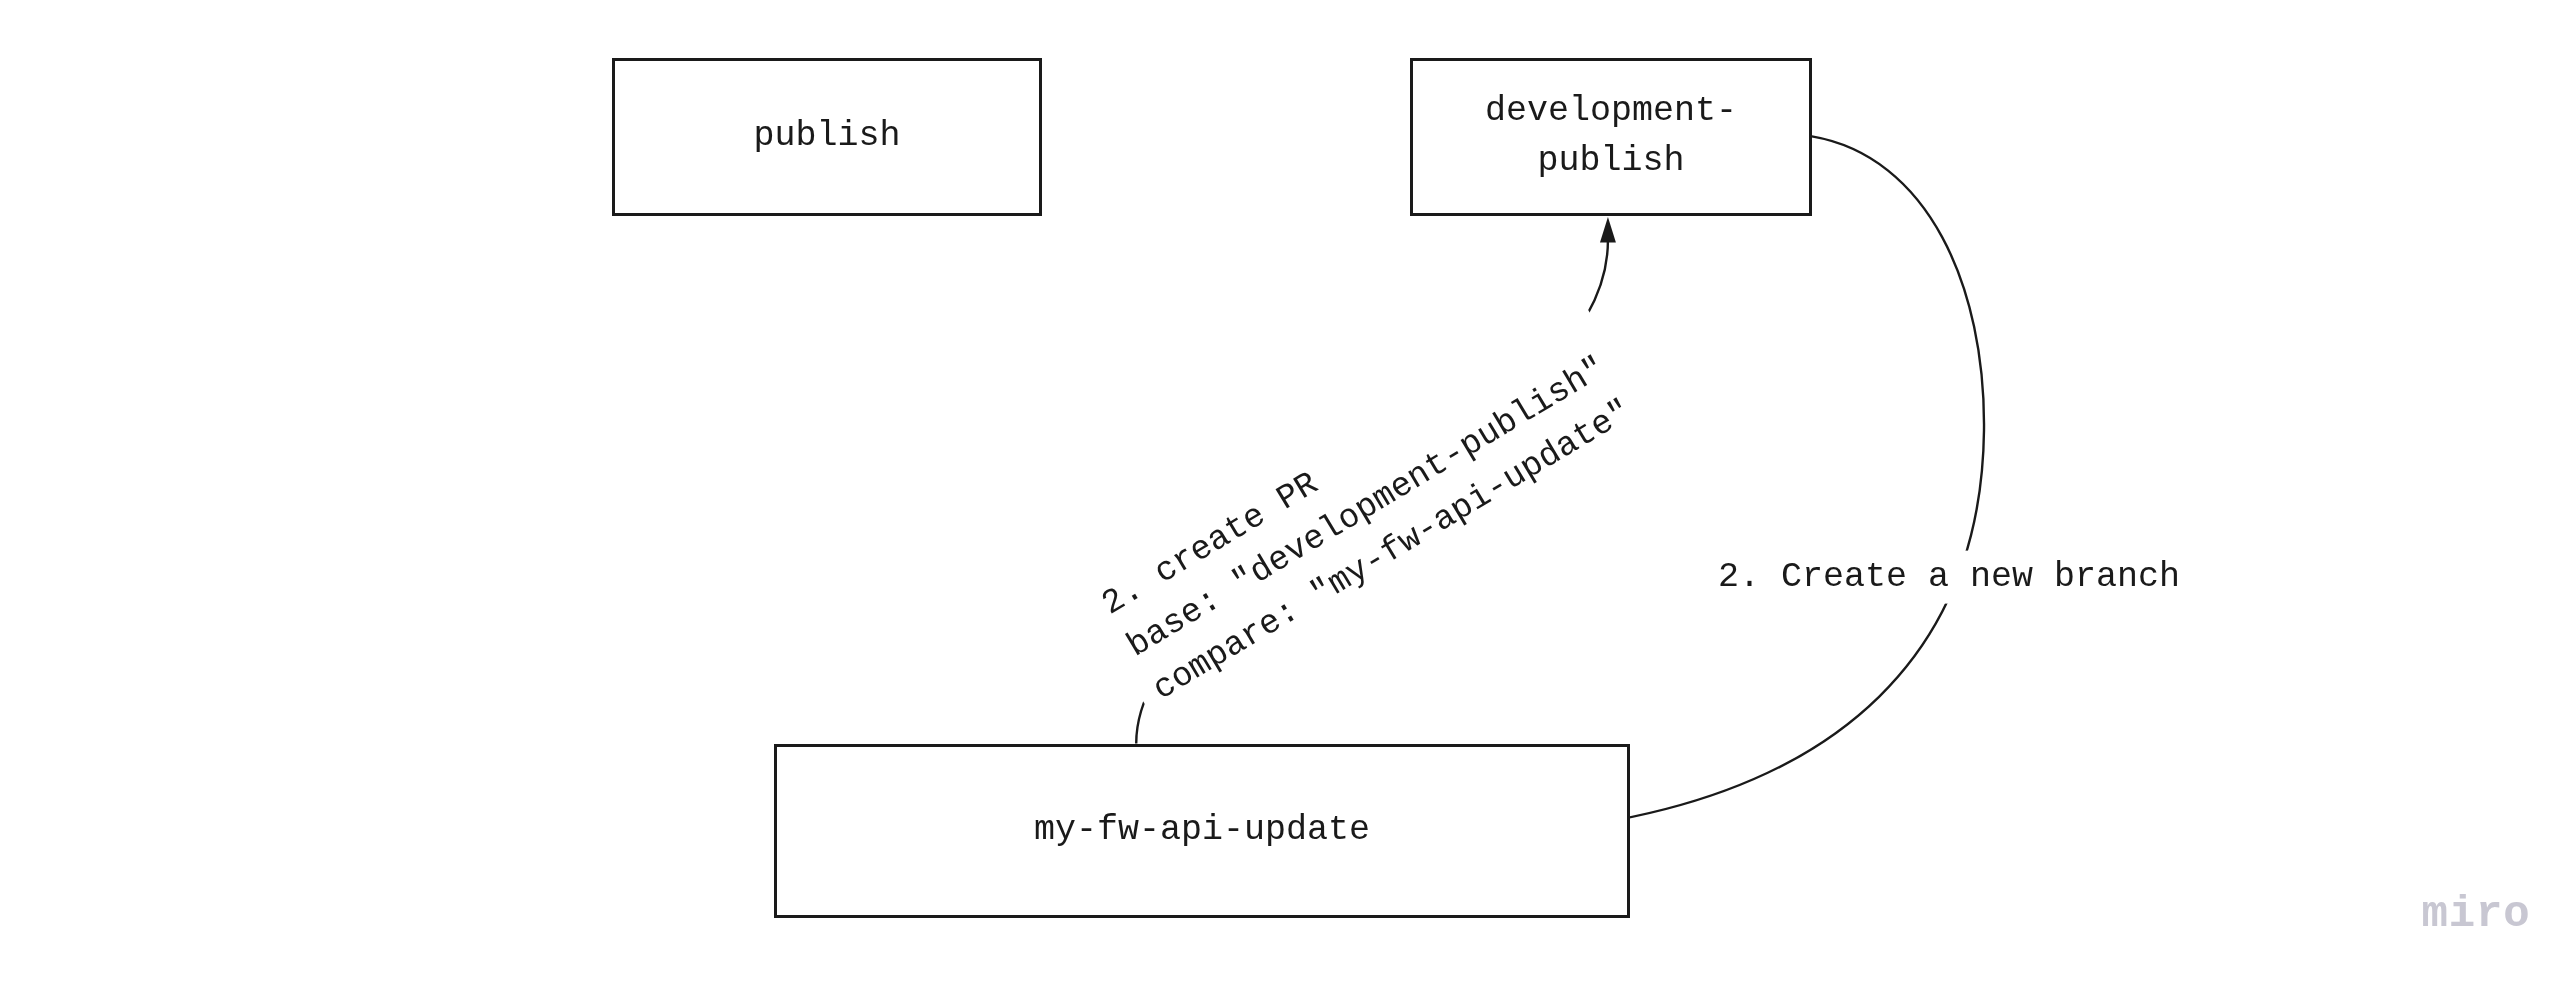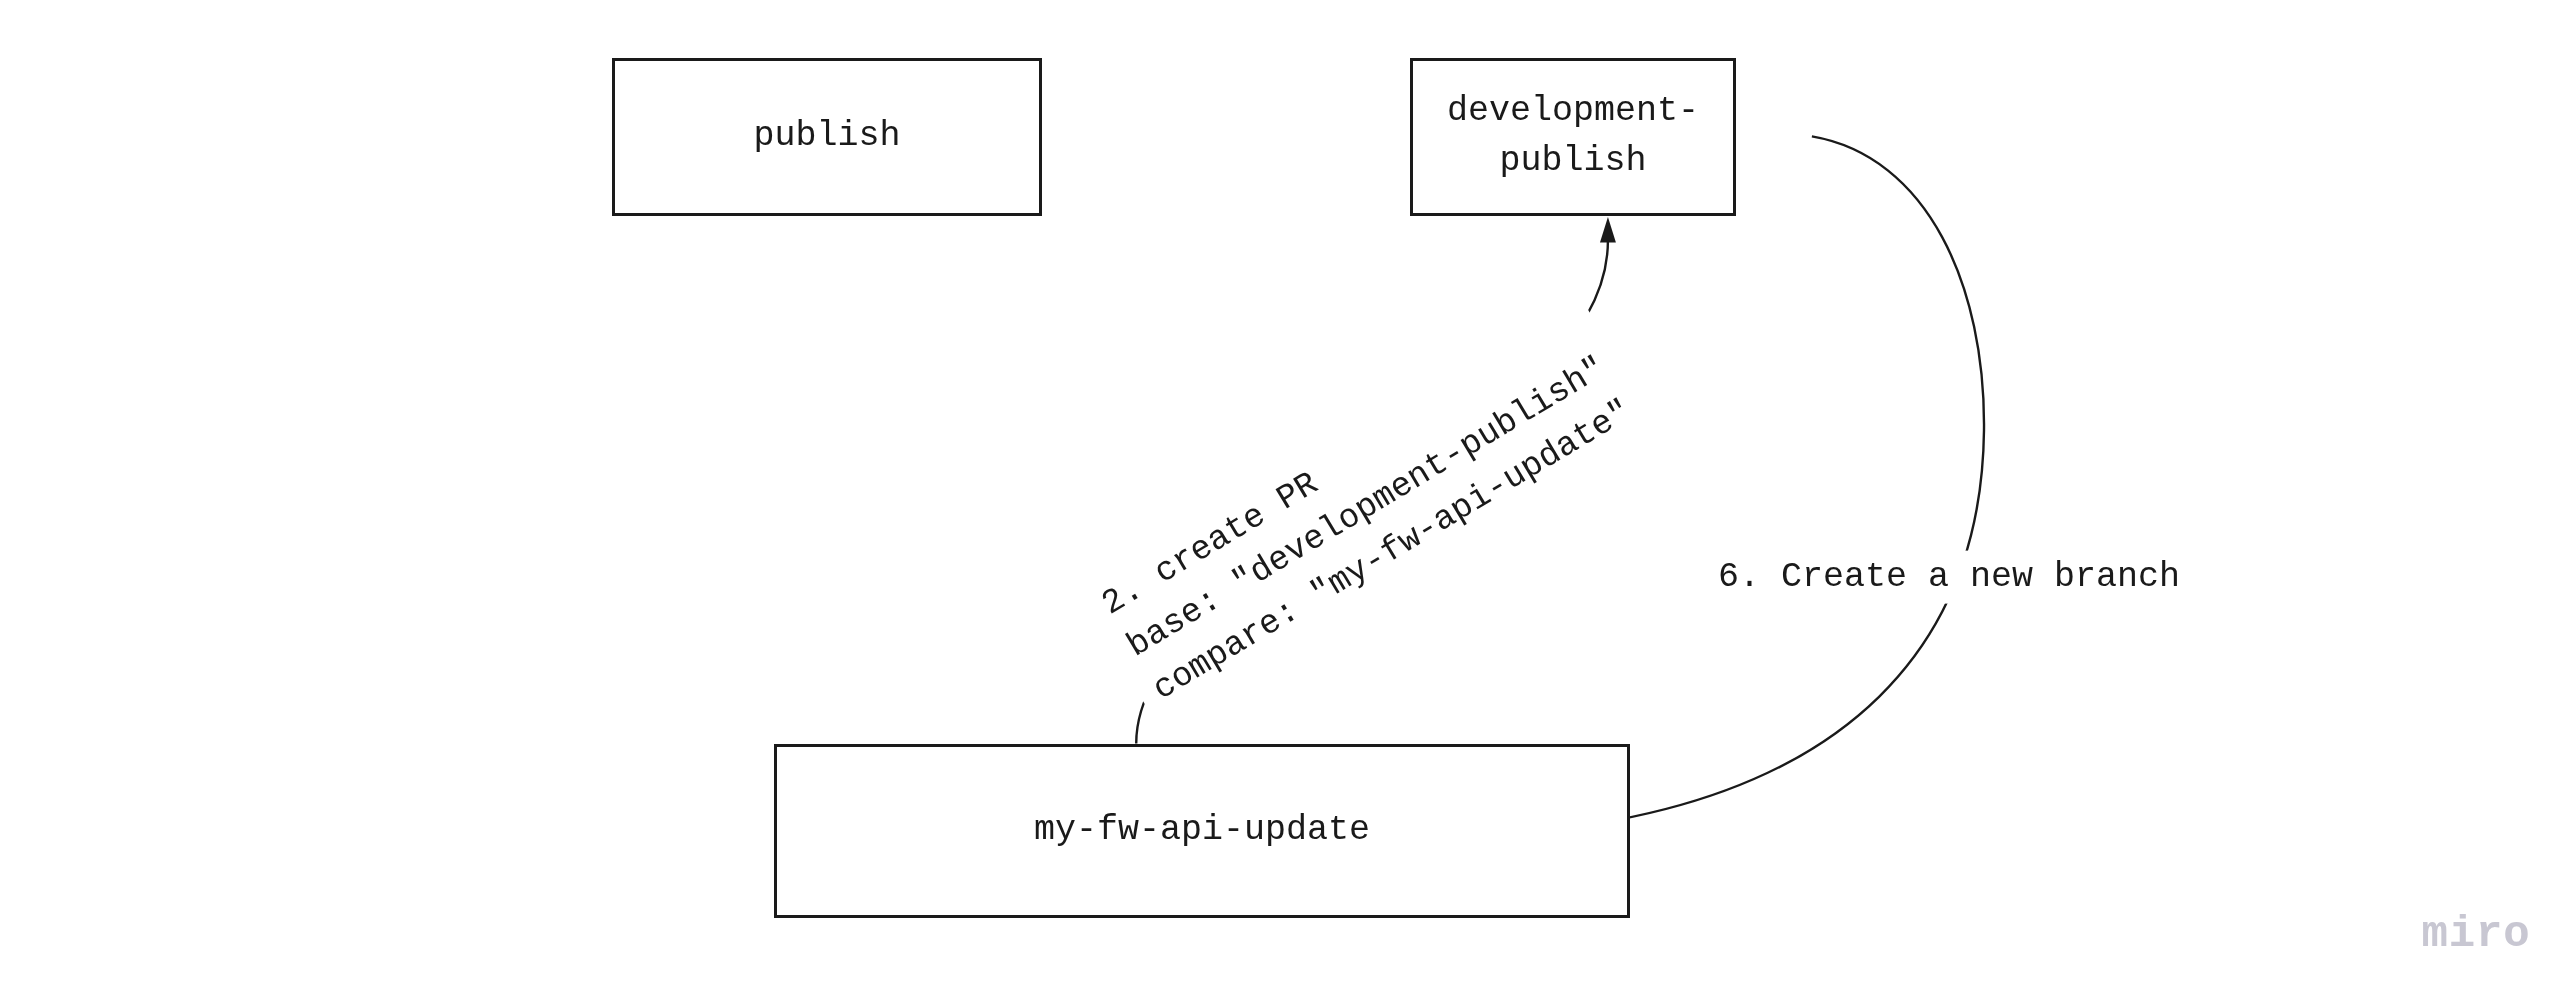--- a/index.html
+++ b/index.html
@@ -83,32 +83,32 @@
     <polygon class="arrowhead" points="1884,1045 1912,1033 1912,1057"></polygon>
 
     <path class="edge-path" d="M 1426 933 C 1426 700, 2018 560, 2018 302"></path>
     <polygon class="arrowhead" points="2018,272 2008,304 2028,304"></polygon>
   </svg>
 
   <div class="node" style="left:612px; top:58px; width:430px; height:158px;">
     <div>publish</div>
   </div>
 
-  <div class="node" style="left:1410px; top:58px; width:326px; height:158px;">
+  <div class="node" style="left:1410px; top:58px; width:402px; height:158px;">
     <div>development-publish</div>
   </div>
 
   <div class="node" style="left:774px; top:744px; width:856px; height:174px;">
     <div>my-fw-api-update</div>
   </div>
 
-  <div class="edge-label edge-label--straight" style="left:1949px; top:577px;">6. Create a new branch</div>
+  <div class="edge-label edge-label--straight" style="left:1949px; top:577px;">2. Create a new branch</div>
 
   <div class="edge-label edge-label--rotated" style="left:1367px; top:508px;">
     <div>2. create PR</div>
     <div>base: "development-publish"</div>
     <div>compare: "my-fw-api-update"</div>
   </div>
 
-  <div class="watermark" style="left:2476px; top:914px;margin-top:20px;">miro</div>
+  <div class="watermark" style="left:2476px; top:914px;">miro</div>
 
 </div>
 
 
 </body></html>

